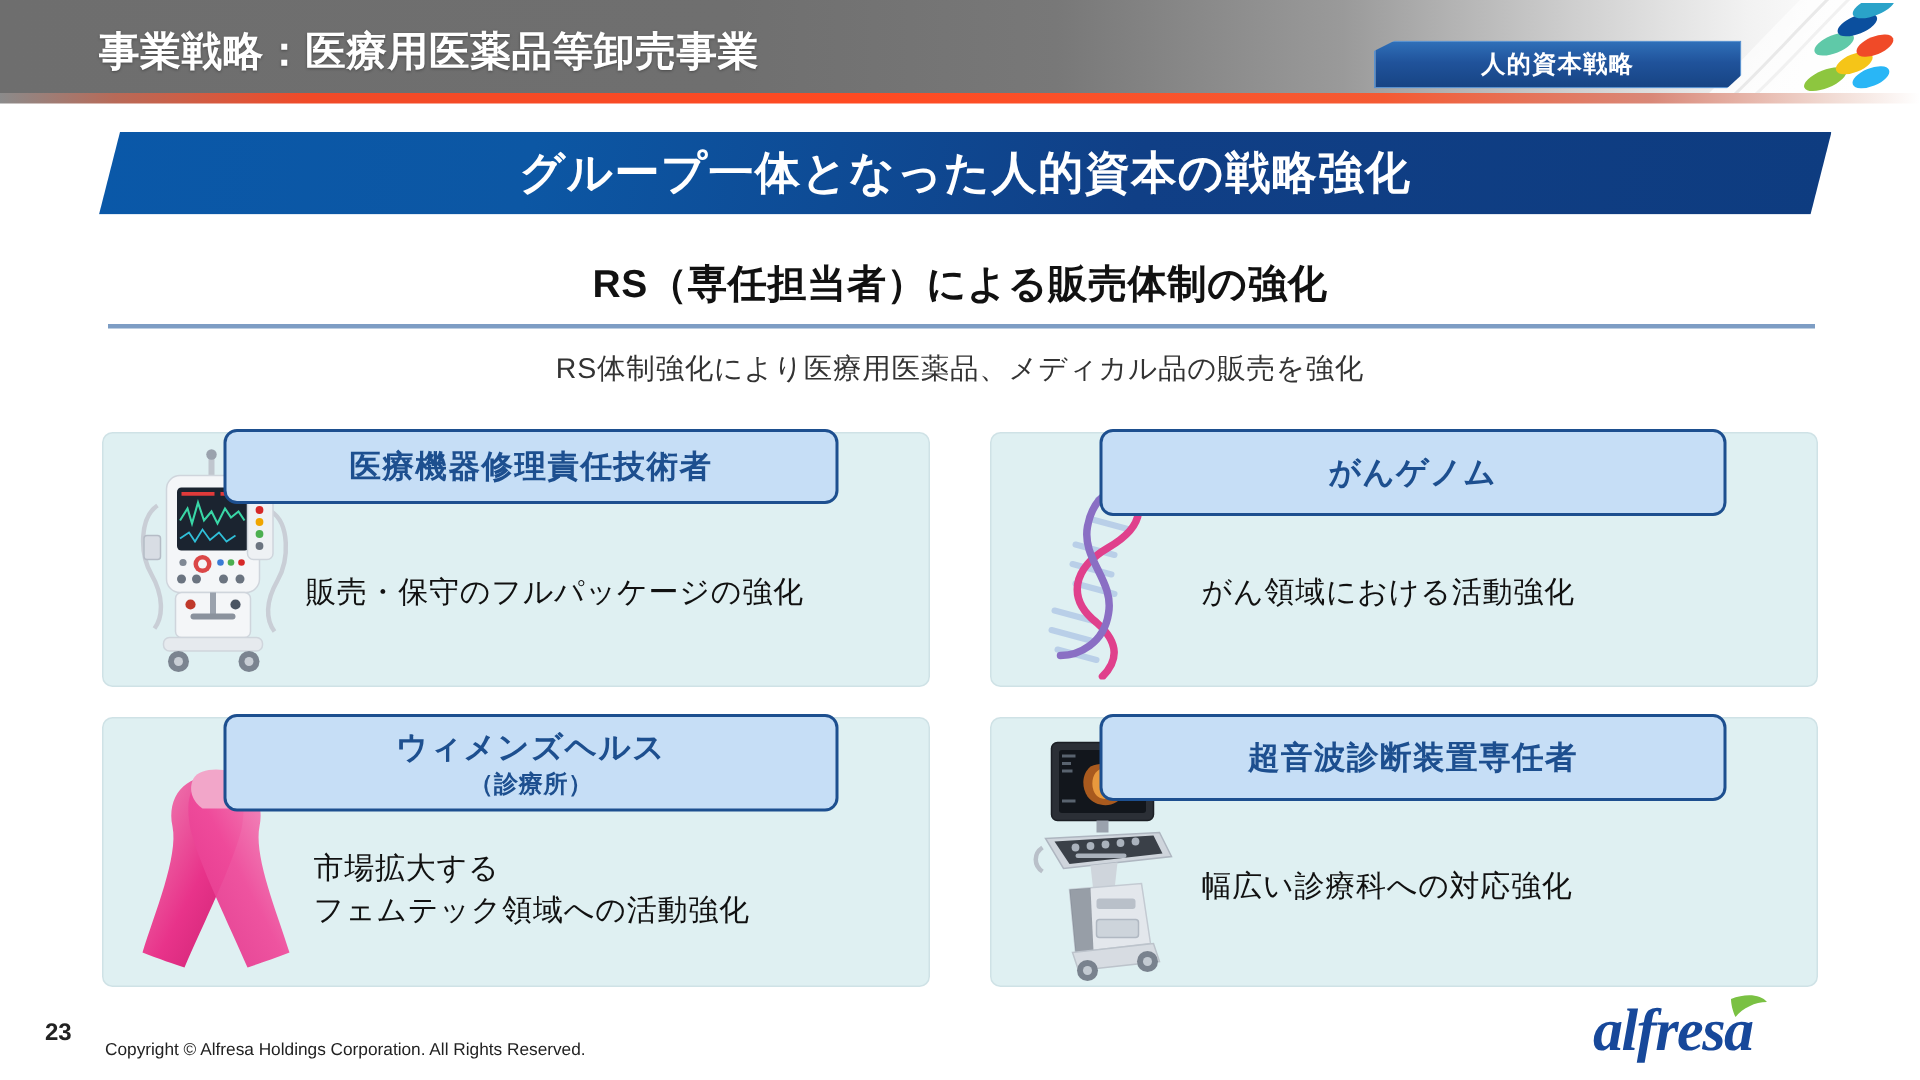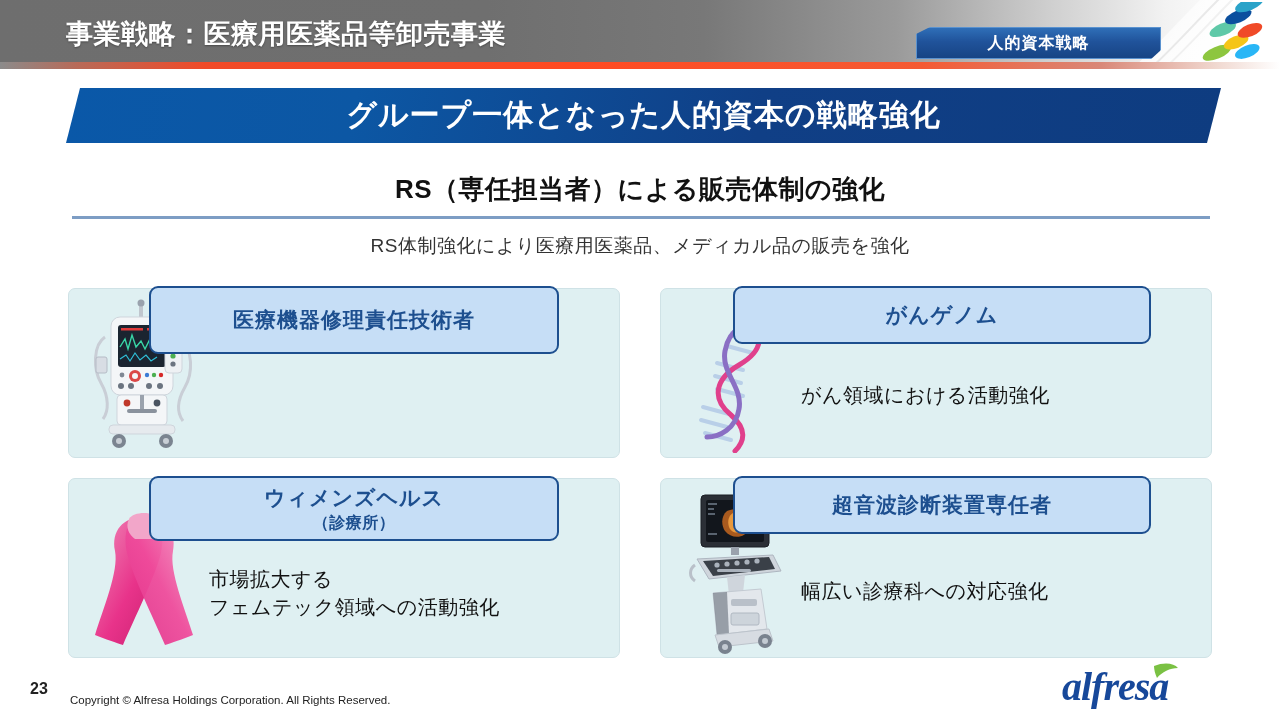--- a/index.html
+++ b/index.html
@@ -140,21 +140,21 @@
     border-radius: 9px;
     display: flex;
     flex-direction: column;
     align-items: center;
     justify-content: center;
     color: #1d4f8f;
     font-weight: bold;
     font-size: 21px;
     letter-spacing: 1px;
   }
-  .card.tl .card-header { left: 80px; top: -3px; width: 410px; height: 68px; }
+  .card.tl .card-header { left: 80px; top: -3px; width: 410px; height: 50px; }
   .card.tr .card-header { left: 72px; top: -3px; width: 418px; height: 58px; }
   .card.bl .card-header { left: 80px; top: -3px; width: 410px; height: 65px; }
   .card.br .card-header { left: 72px; top: -3px; width: 418px; height: 58px; }
 
   .card-header-sub {
     font-size: 16px;
     font-weight: bold;
     letter-spacing: 0.5px;
     margin-top: 1px;
   }
@@ -294,20 +294,21 @@
       <rect x="26" y="126" width="66" height="9" rx="4" fill="#e6eaee" stroke="#cfd5dc"></rect>
       <circle cx="36" cy="142" r="7" fill="#7b8490"></circle>
       <circle cx="36" cy="142" r="3" fill="#c8ced5"></circle>
       <circle cx="83" cy="142" r="7" fill="#7b8490"></circle>
       <circle cx="83" cy="142" r="3" fill="#c8ced5"></circle>
     </svg>
 
     <div class="card-header">
       <span>医療機器修理責任技術者</span>
     </div>
+    <div class="card-desc">販売・保守のフルパッケージの強化</div>
   </div>
 
   <div class="card tr">
     <svg class="card-art" viewBox="0 0 96 150">
       <g stroke="#b9cfe8" stroke-width="4" stroke-linecap="round">
         <line x1="52" y1="18" x2="74" y2="26"></line>
         <line x1="45" y1="30" x2="72" y2="38"></line>
         <line x1="40" y1="43" x2="66" y2="50"></line>
         <line x1="30" y1="60" x2="56" y2="67"></line>
         <line x1="28" y1="73" x2="54" y2="80"></line>

